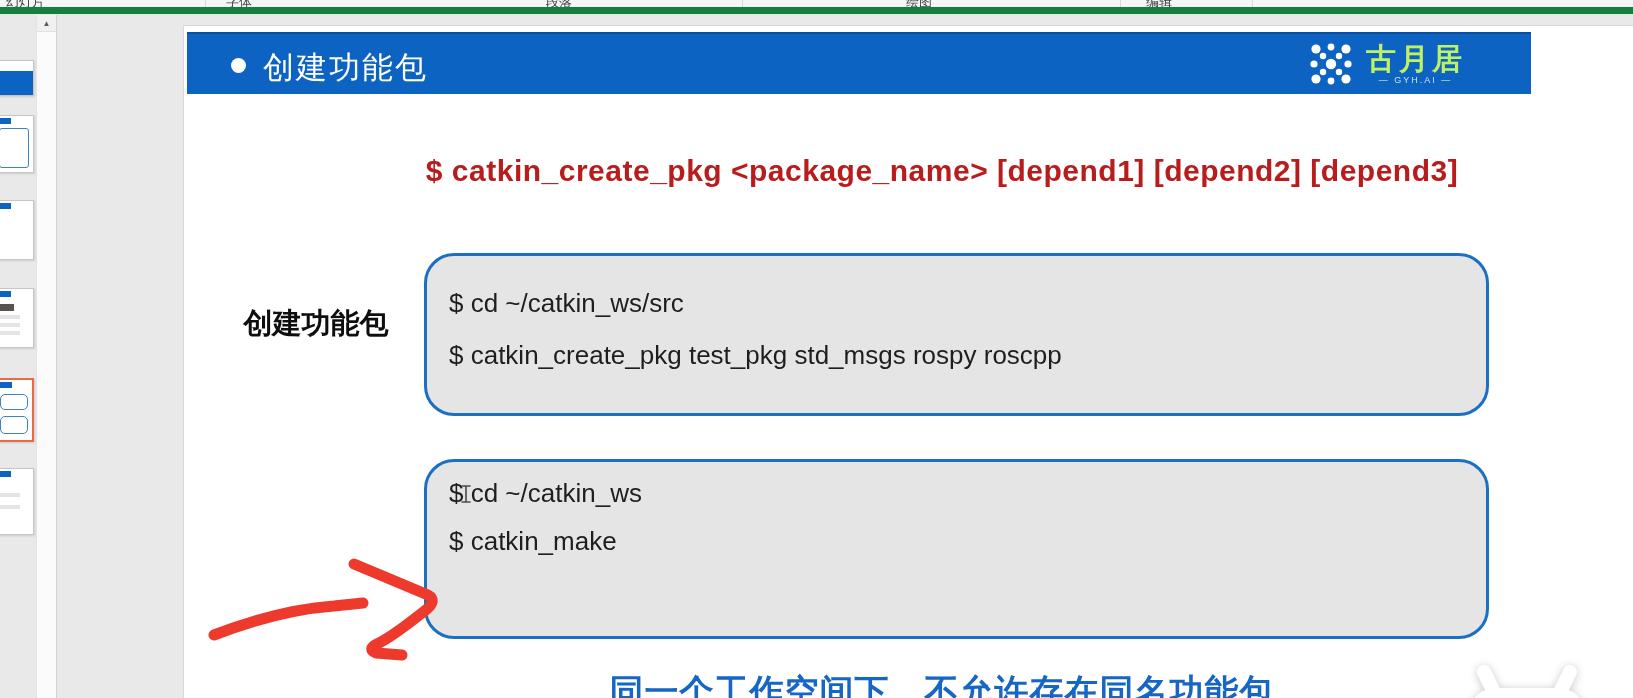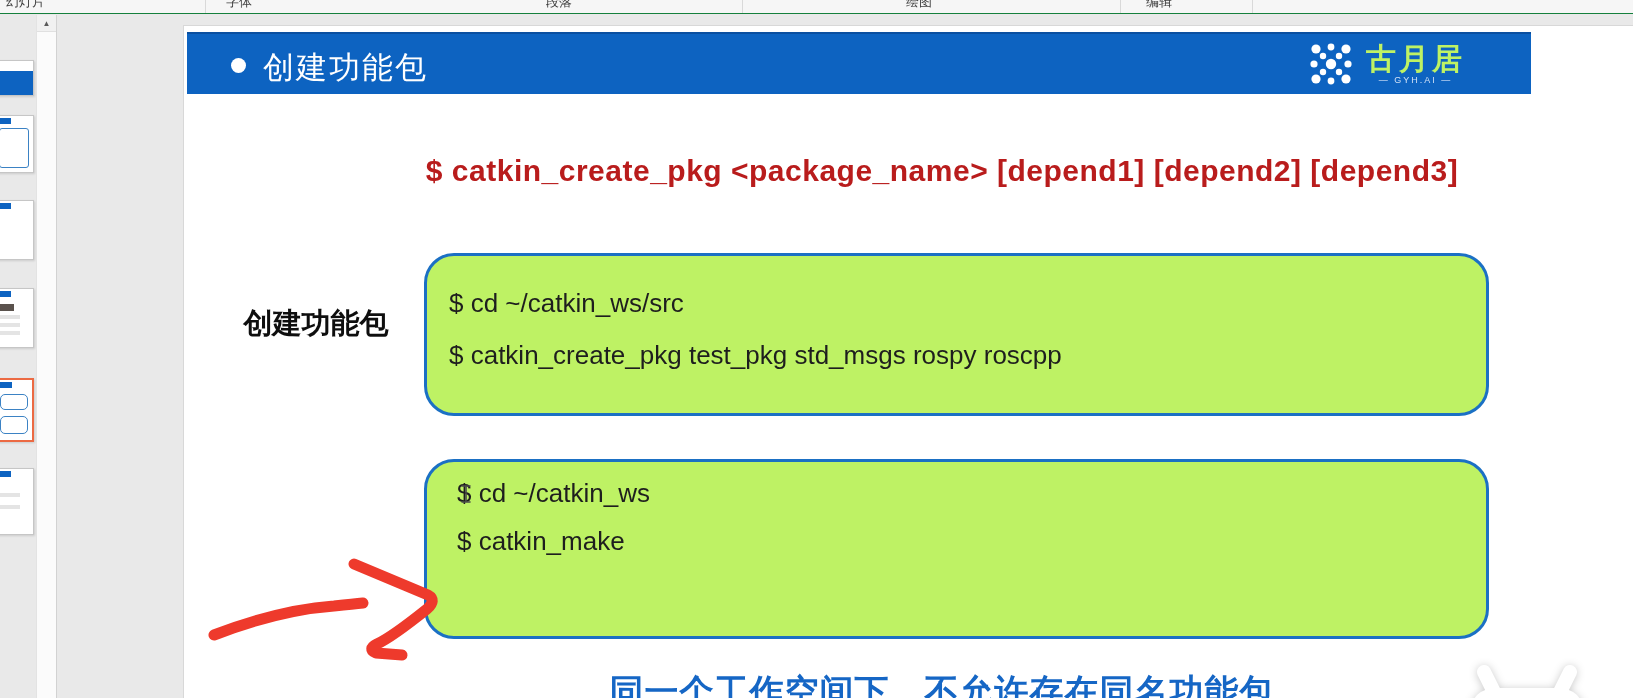--- a/index.html
+++ b/index.html
@@ -1,21 +1,21 @@
 <!DOCTYPE html>
 <html><head>
 <meta charset="utf-8">
 <style>
   * { margin:0; padding:0; box-sizing:border-box; }
   html,body { width:1633px; height:698px; overflow:hidden; background:#e9e9e9;
               font-family:"Liberation Sans", sans-serif; }
 
   
   .ribbon { position:absolute; left:0; top:0; width:1633px; height:14px;
-            background:#f6f6f6; border-bottom:1px solid #15803d; overflow:hidden; }
+            background:#f6f6f6; border-bottom:7px solid #15803d; overflow:hidden; }
   .ribbon-label { position:absolute; top:-7px; font-size:13px; color:#3f3f3f; white-space:nowrap; }
   .ribbon-sep { position:absolute; top:0; width:1px; height:13px; background:#d9d9d9; }
 
   
   .sidebar { position:absolute; left:0; top:15px; width:58px; height:683px; }
   .thumb { position:absolute; left:-6px; width:40px; background:#ffffff;
            border:1px solid #c6c6c6; box-shadow:1px 1px 2px rgba(0,0,0,.12); }
   .thumb.selected { border:2px solid #ec6a43; }
   .thumb .mini-header { position:absolute; left:2px; top:2px; width:14px; height:6px; background:#0d63c1; }
   .thumb .mini-box { position:absolute; left:4px; right:4px; border:1px solid #3b82c4; border-radius:3px; }
@@ -45,26 +45,26 @@
   .logo-text-wrap { display:flex; flex-direction:column; align-items:center; }
   .logo-name { color:#bef264; font-size:30px; font-weight:bold; letter-spacing:3px; line-height:32px; }
   .logo-sub  { color:#cfe0f6; font-size:9px; letter-spacing:2px; margin-top:0; }
 
   .cmd-title { position:absolute; left:0; top:128px; width:100%; text-align:center;
                font-size:30px; font-weight:bold; color:#b91c1c; letter-spacing:0.5px; }
 
   .section-label { position:absolute; left:42px; width:180px; text-align:center;
                    font-size:29px; font-weight:bold; color:#0e0e0e; }
   .cmd-box { position:absolute; left:240px; width:1065px;
-             border:3px solid #1b70c4; border-radius:30px; background:#bef264; }
+             border:3px solid #1b70c4; border-radius:30px; background:#e5e5e5; }
   .cmd-line { color:#1e1e1e; font-size:26px; padding-left:22px; white-space:pre; }
   #box1 { top:227px; height:163px; padding-top:21px; }
   #box1 .cmd-line { line-height:52px; }
   #box2 { top:433px; height:180px; padding-top:7px; }
-  #box2 .cmd-line { line-height:48px;margin-left:8px; }
+  #box2 .cmd-line { line-height:48px; }
 
   .footnote { position:absolute; left:0; top:643px; width:100%; text-align:center;
               font-size:34px; font-weight:bold; color:#1566c5; letter-spacing:1px; }
 
   .annotation-svg { position:absolute; left:0; top:0; width:1354px; height:673px; pointer-events:none; }
 
   
   .assistant { position:absolute; left:1452px; top:660px; width:160px; height:60px;
                filter:drop-shadow(0 1px 4px rgba(0,0,0,.22)); }
 

